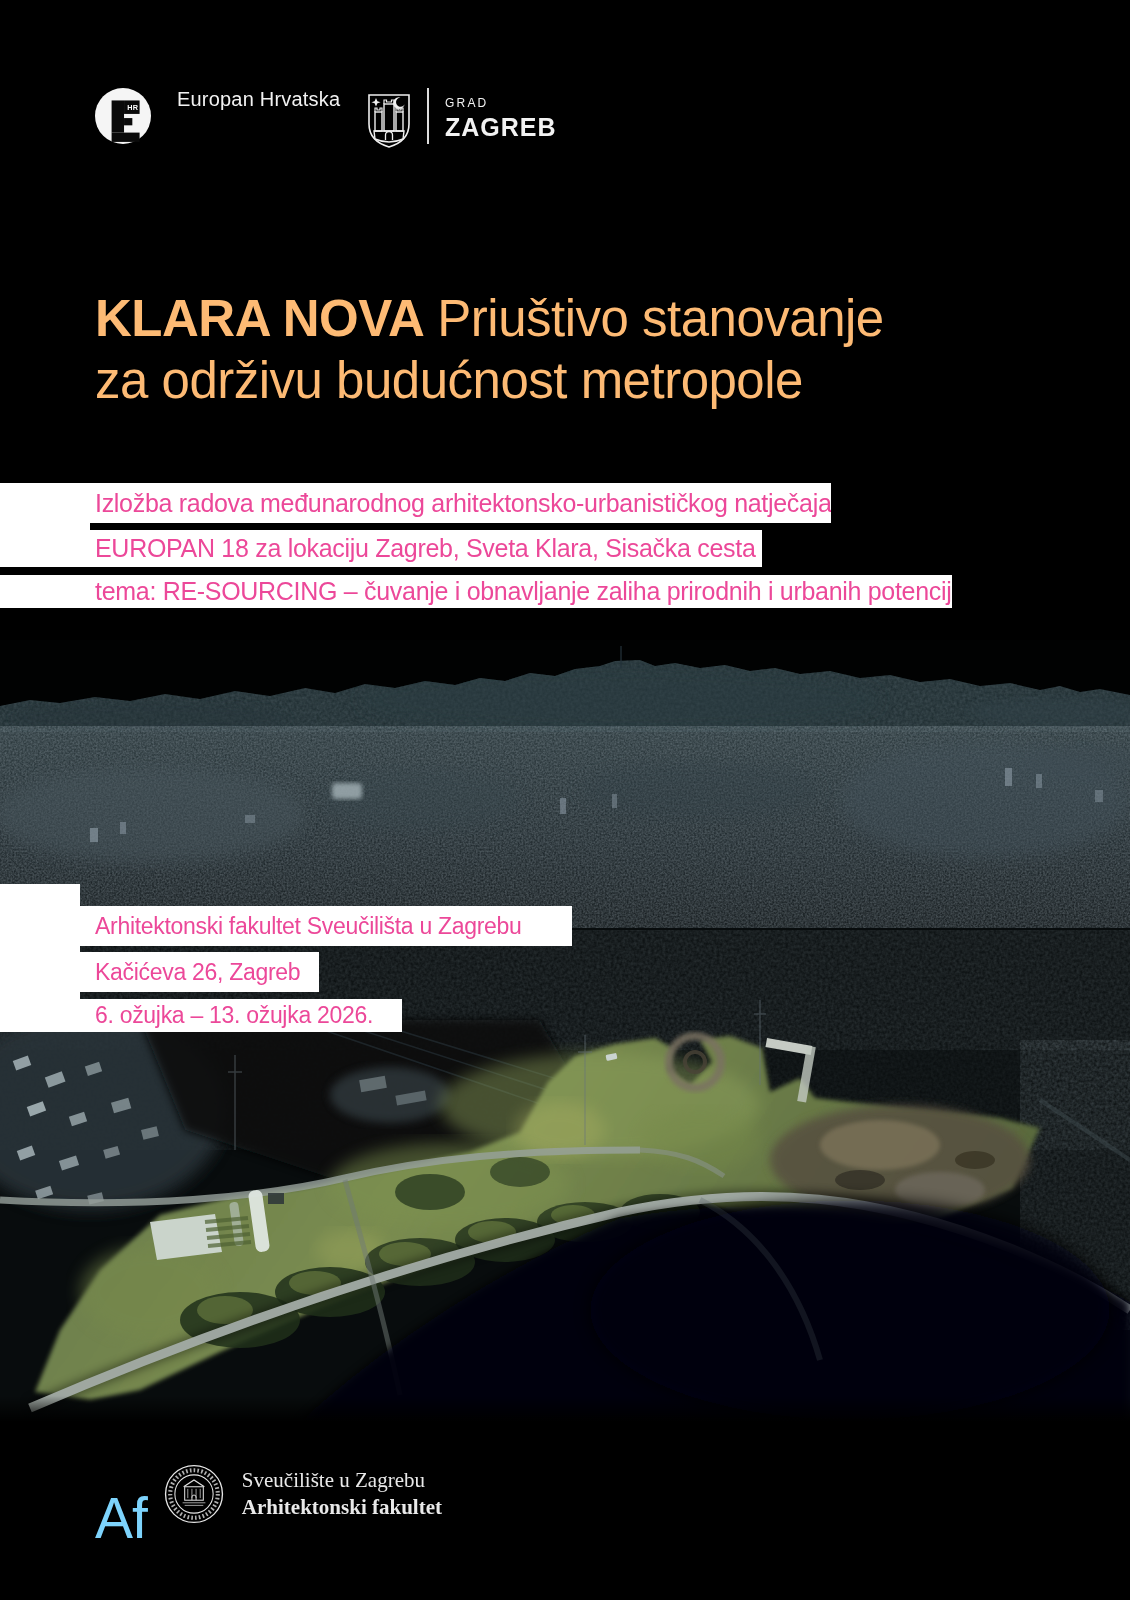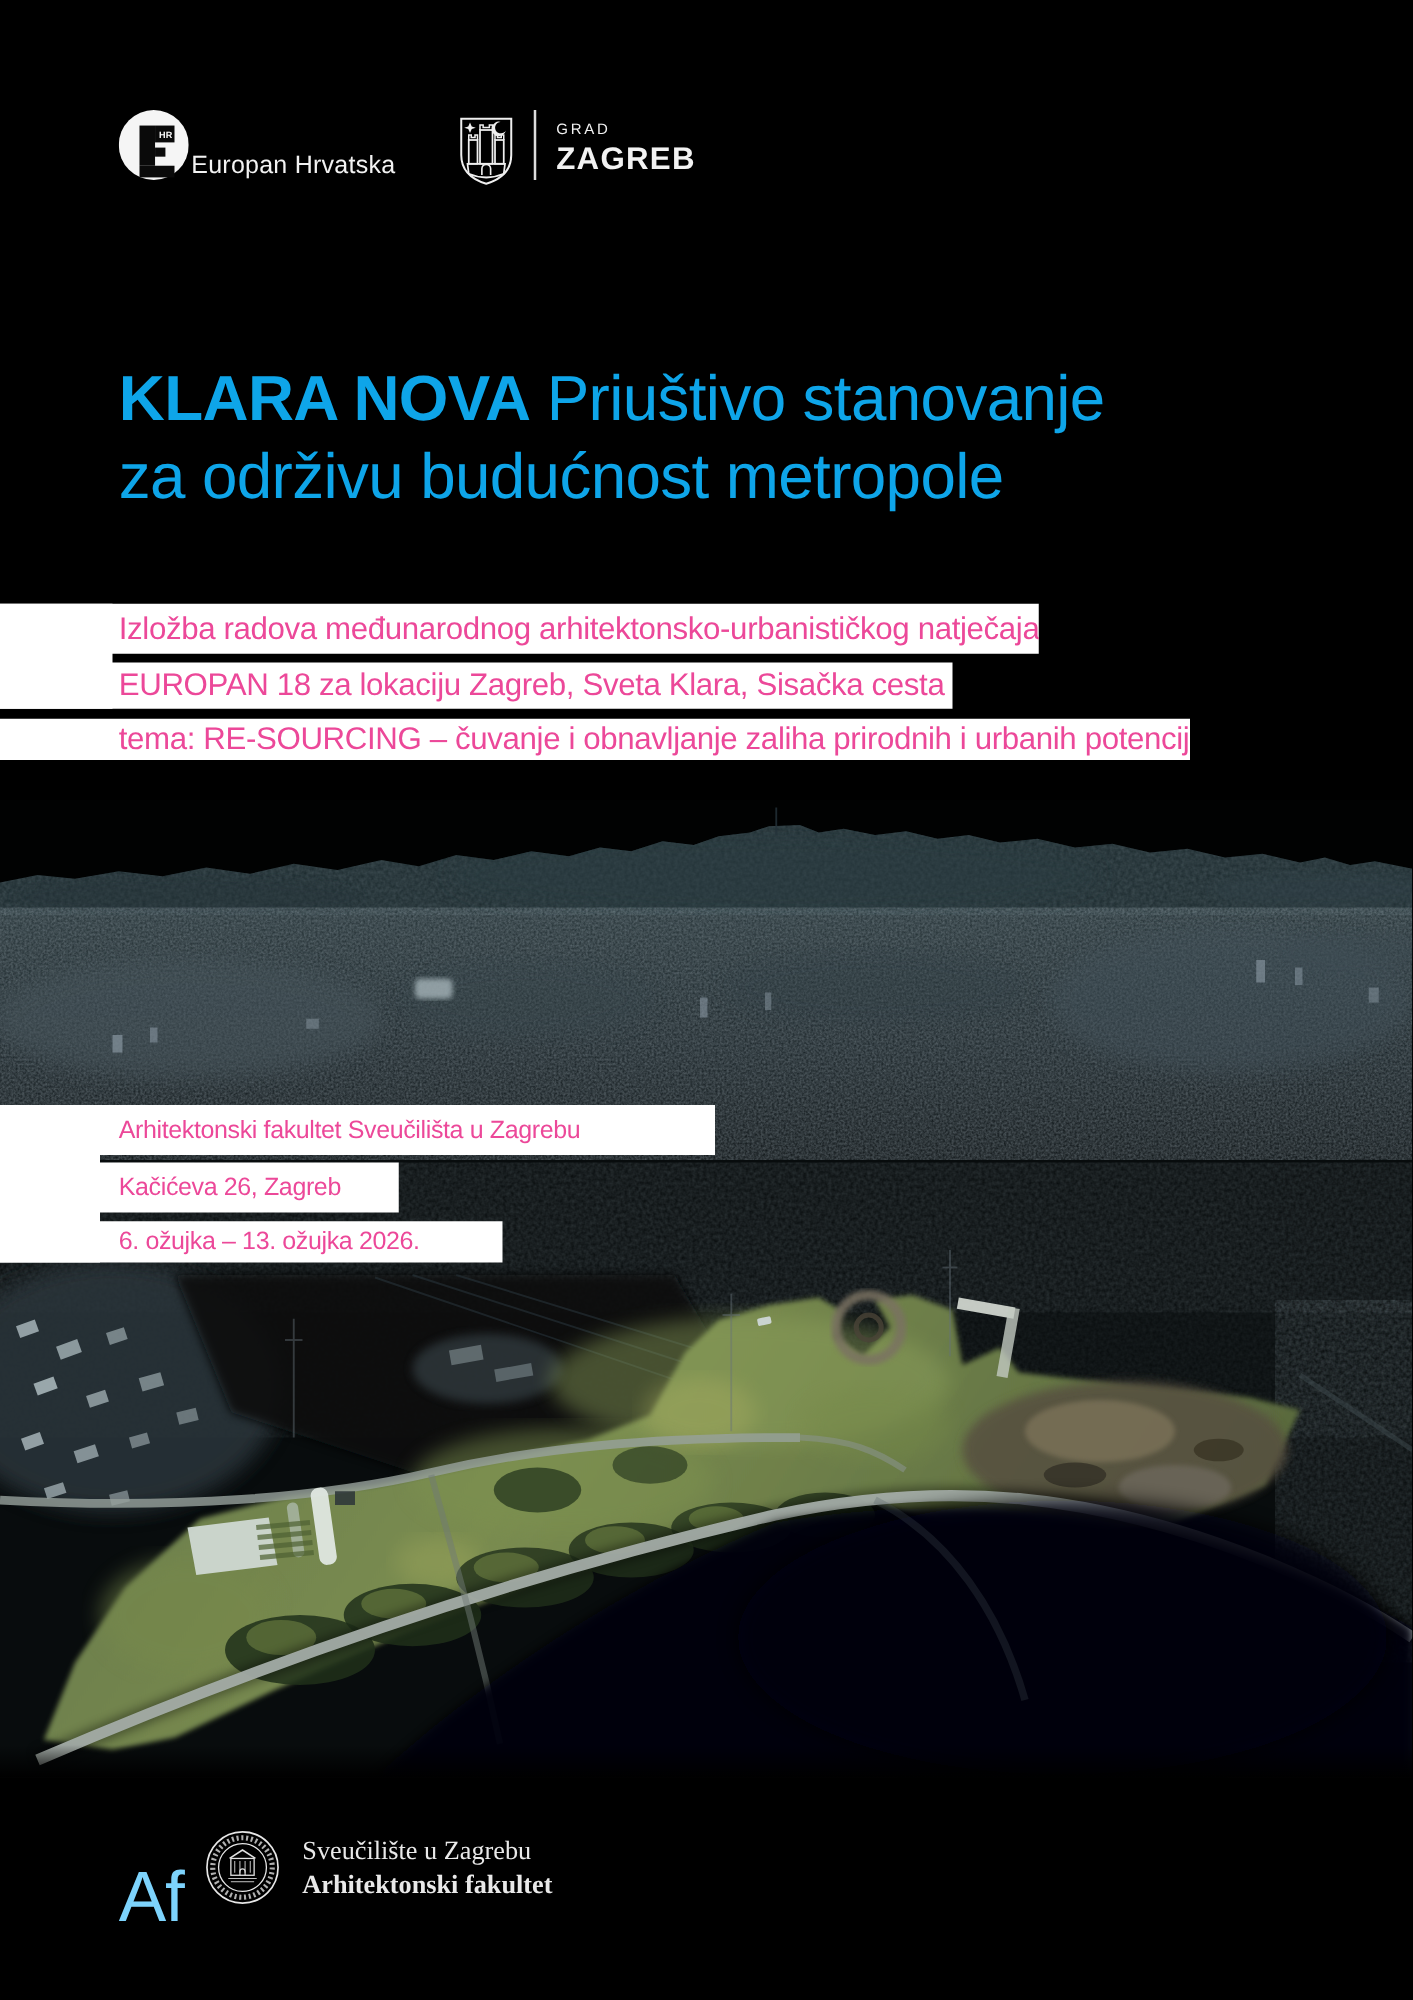--- a/index.html
+++ b/index.html
@@ -2,43 +2,43 @@
 <html><head>
 <meta charset="utf-8">
 <style>
   html,body{margin:0;padding:0;background:#000;}
   #poster{
     position:relative;width:1130px;height:1600px;background:#000;
     overflow:hidden;font-family:"Liberation Sans",sans-serif;
   }
   
   .logo-row{position:absolute;left:95px;top:88px;display:flex;align-items:center;}
-  .europan{display:flex;align-items:flex-end;gap:2px;}
+  .europan{display:flex;align-items:flex-start;gap:26px;}
   .europan-label{color:#f2f2f2;font-size:20px;letter-spacing:.2px;}
   .zagreb{position:absolute;left:271px;top:0px;display:flex;}
   .zagreb-text{display:flex;flex-direction:column;justify-content:center;color:#f2f2f2;}
   .zagreb-grad{font-size:12px;letter-spacing:2.2px;margin-bottom:3px;}
   .zagreb-name{font-size:25px;font-weight:700;letter-spacing:1px;}
   .logo-divider{width:2px;height:56px;background:#e9e9e9;margin:0 16px 0 15px;opacity:.95;}
   
-  .title{position:absolute;left:95px;top:288px;color:#0ea5e9;font-size:51px;
+  .title{position:absolute;left:95px;top:288px;color:#fdba74;font-size:51px;
     line-height:62px;letter-spacing:-.5px;font-weight:400;white-space:nowrap;}
   .title .t-bold{font-weight:700;}
   .title .t-rest{margin-left:13px;}
   
   .strip{position:absolute;left:0;background:#fff;color:#ec4899;
     display:flex;align-items:center;box-sizing:border-box;padding-left:95px;
     white-space:nowrap;overflow:hidden;letter-spacing:-.3px;}
   .spine{position:absolute;left:0;background:#fff;}
   .g1{font-size:25px;}
   #strip-a{top:483px;width:831px;height:40px;}
   #strip-b{top:530px;width:762px;height:37px;}
   #strip-c{top:575px;width:952px;height:33px;}
   #spine-1{top:483px;width:90px;height:84px;}
-  .g2{font-size:20px;}
+  .g2{font-size:23px;margin-top:22px;}
   #strip-v1{top:884px;width:572px;height:40px;}
   #strip-v2{top:930px;width:319px;height:40px;}
   #strip-v3{top:977px;width:402px;height:33px;}
   #spine-2{top:884px;width:80px;height:126px;}
   
   #photo{position:absolute;left:0;top:640px;width:1130px;height:782px;display:block;}
   
   .footer{position:absolute;left:95px;top:1441px;display:flex;align-items:center;}
   .af{font-size:57px;font-weight:300;color:#7dd3fc;letter-spacing:-1px;line-height:58px;margin-top:48px;}
   .seal{margin:0 18px 0 17px;display:block;}

